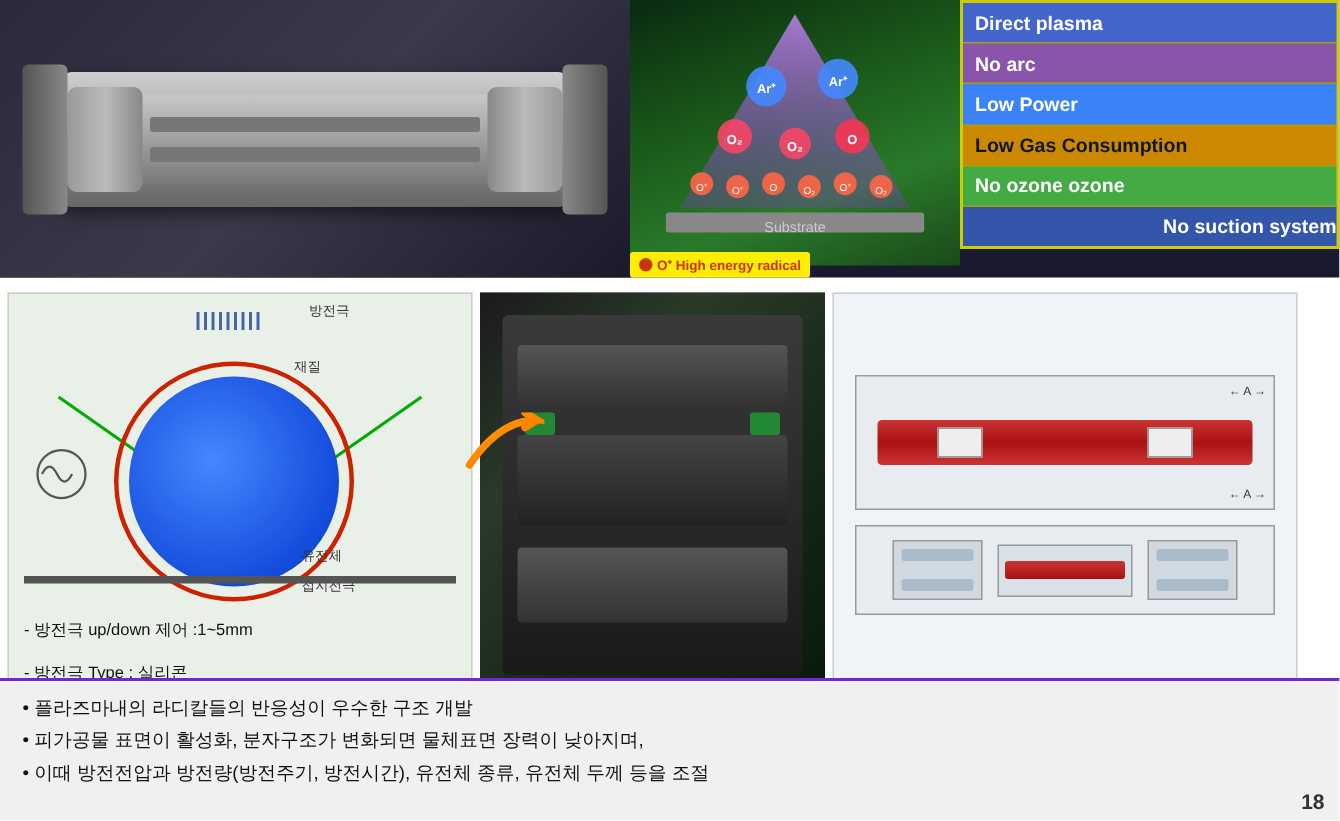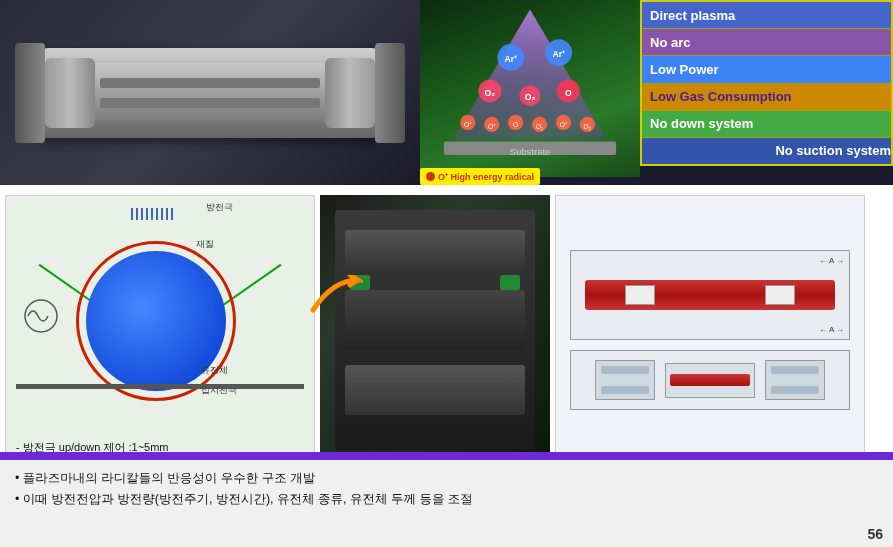--- a/index.html
+++ b/index.html
@@ -116,21 +116,21 @@
       color: white;
     }
 
     .feature-item.highlight-teal {
       background: #3b82f6;
       color: white;
     }
 
     .feature-item.highlight-orange {
       background: #cc8800;
-      color: #4c1d95;
+      color: #0f172a;
     }
 
     .feature-item.highlight-green {
       background: #44aa44;
       color: white;
     }
 
     .feature-item.highlight-darkblue {
       background: #3355aa;
       color: white;
@@ -301,21 +301,21 @@
       width: 60px;
       height: 40px;
       background: #d0d8e0;
       border: 1px solid #999;
     }
 
     
     .bottom-section {
       width: 100%;
       background: #f0f0f0;
-      border-top: 8px solid #6d28d9;
+      border-top: 2px solid #6d28d9;
       padding: 8px 15px;
       position: absolute;
       bottom: 0;
       left: 0;
       height: 95px;
     }
 
     .bottom-text-line {
       font-size: 12.5px;
       color: #111;
@@ -426,21 +426,21 @@
       <div class="feature-item highlight-purple">
         <span>No arc</span>
       </div>
       <div class="feature-item highlight-teal">
         <span>Low Power</span>
       </div>
       <div class="feature-item highlight-orange">
         <span>Low Gas Consumption</span>
       </div>
       <div class="feature-item highlight-green">
-        <span>No down system</span>
+        <span>No ozone ozone</span>
       </div>
       <div class="feature-item highlight-darkblue">
         <span>No suction system</span>
       </div>
     </div>
   </div>
 
   <div style="position:absolute; top:168px; left:420px; background:#ffee00; color:#cc3300; font-size:9px; font-weight:bold; padding:2px 6px; border-radius:2px; display:flex; align-items:center; z-index:5;">
     <span style="display:inline-block; width:9px; height:9px; background:#cc3300; border-radius:50%; margin-right:3px;"></span>
     <span>O⁺  High energy radical</span>
@@ -476,21 +476,22 @@
       <div class="diagram-circle-outer"></div>
 
       <div class="diagram-circle"></div>
 
       <div class="diagram-label" style="top:168px; left:195px;">유전체</div>
       <div class="diagram-label" style="top:188px; left:195px;">접지전극</div>
 
       <div style="position:absolute; bottom:75px; left:10px; right:10px; height:5px; background:#555;"></div>
 
       <div class="diagram-text-area">
-        <div style="font-size:11px; margin-bottom:2px;">- 방전극 up/down 제어 :1~5mm</div>
+        <div style="font-size:11px; margin-bottom:12px;">- 방전극 up/down 제어 :1~5mm</div>
+        <div style="font-size:11px;">- 방전극 Type : 실리콘</div>
       </div>
     </div>
 
     <div style="position:absolute; left:308px; top:90px; z-index:10;">
       <svg width="55" height="45" viewBox="0 0 55 45">
         <defs>
           <linearGradient id="arrowGrad" x1="0%" y1="0%" x2="100%" y2="100%">
             <stop offset="0%" style="stop-color:#ffaa00"></stop>
             <stop offset="100%" style="stop-color:#ff6600"></stop>
           </linearGradient>
@@ -538,18 +539,19 @@
           <div style="position:absolute; bottom:5px; left:5px; right:5px; height:8px; background:#aabbcc; border-radius:2px;"></div>
         </div>
       </div>
 
       <div style="position:absolute; bottom:5px; right:5px; font-size:7px; color:#888;">SYSTEM KOREA</div>
     </div>
   </div>
 
   <div class="bottom-section">
     <div class="bottom-text-line">• 플라즈마내의 라디칼들의 반응성이 우수한 구조 개발</div>
+    <div class="bottom-text-line">• 피가공물 표면이 활성화, 분자구조가 변화되면 물체표면 장력이 낮아지며,</div>
     <div class="bottom-text-line">• 이때 방전전압과 방전량(방전주기, 방전시간), 유전체 종류, 유전체 두께 등을 조절</div>
   </div>
 
-  <div class="page-number">56</div>
+  <div class="page-number">18</div>
 
 </div>
 
 </body></html>

